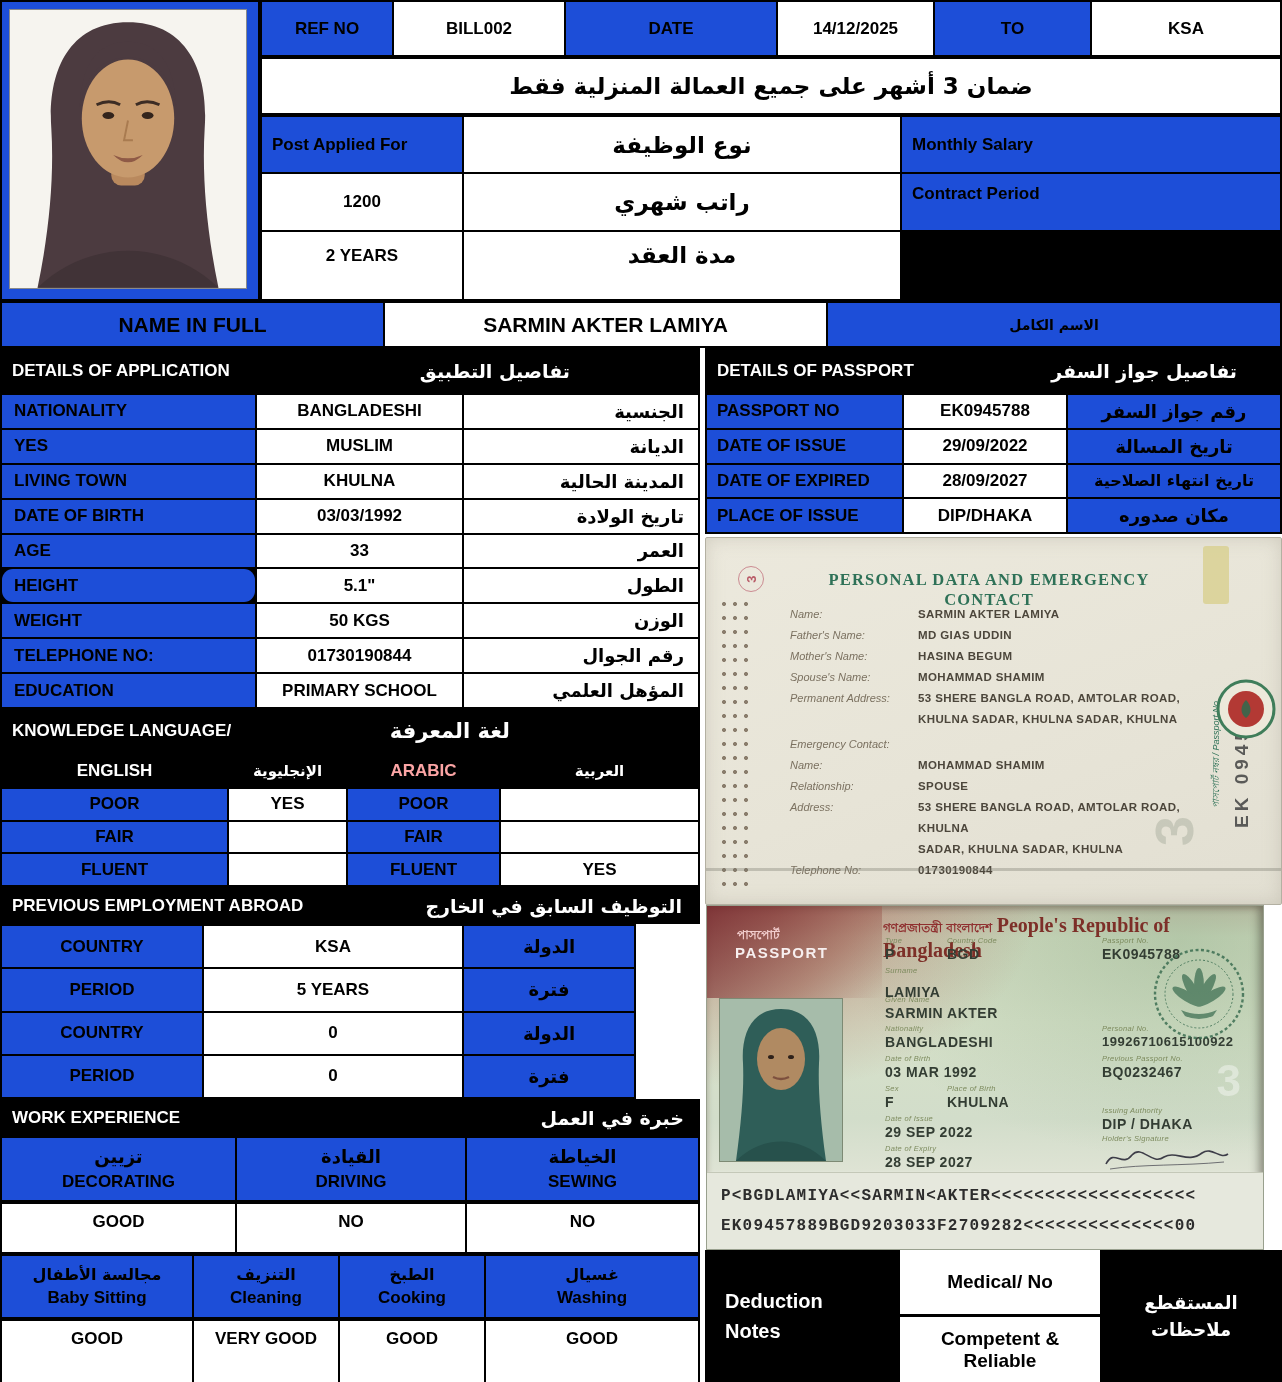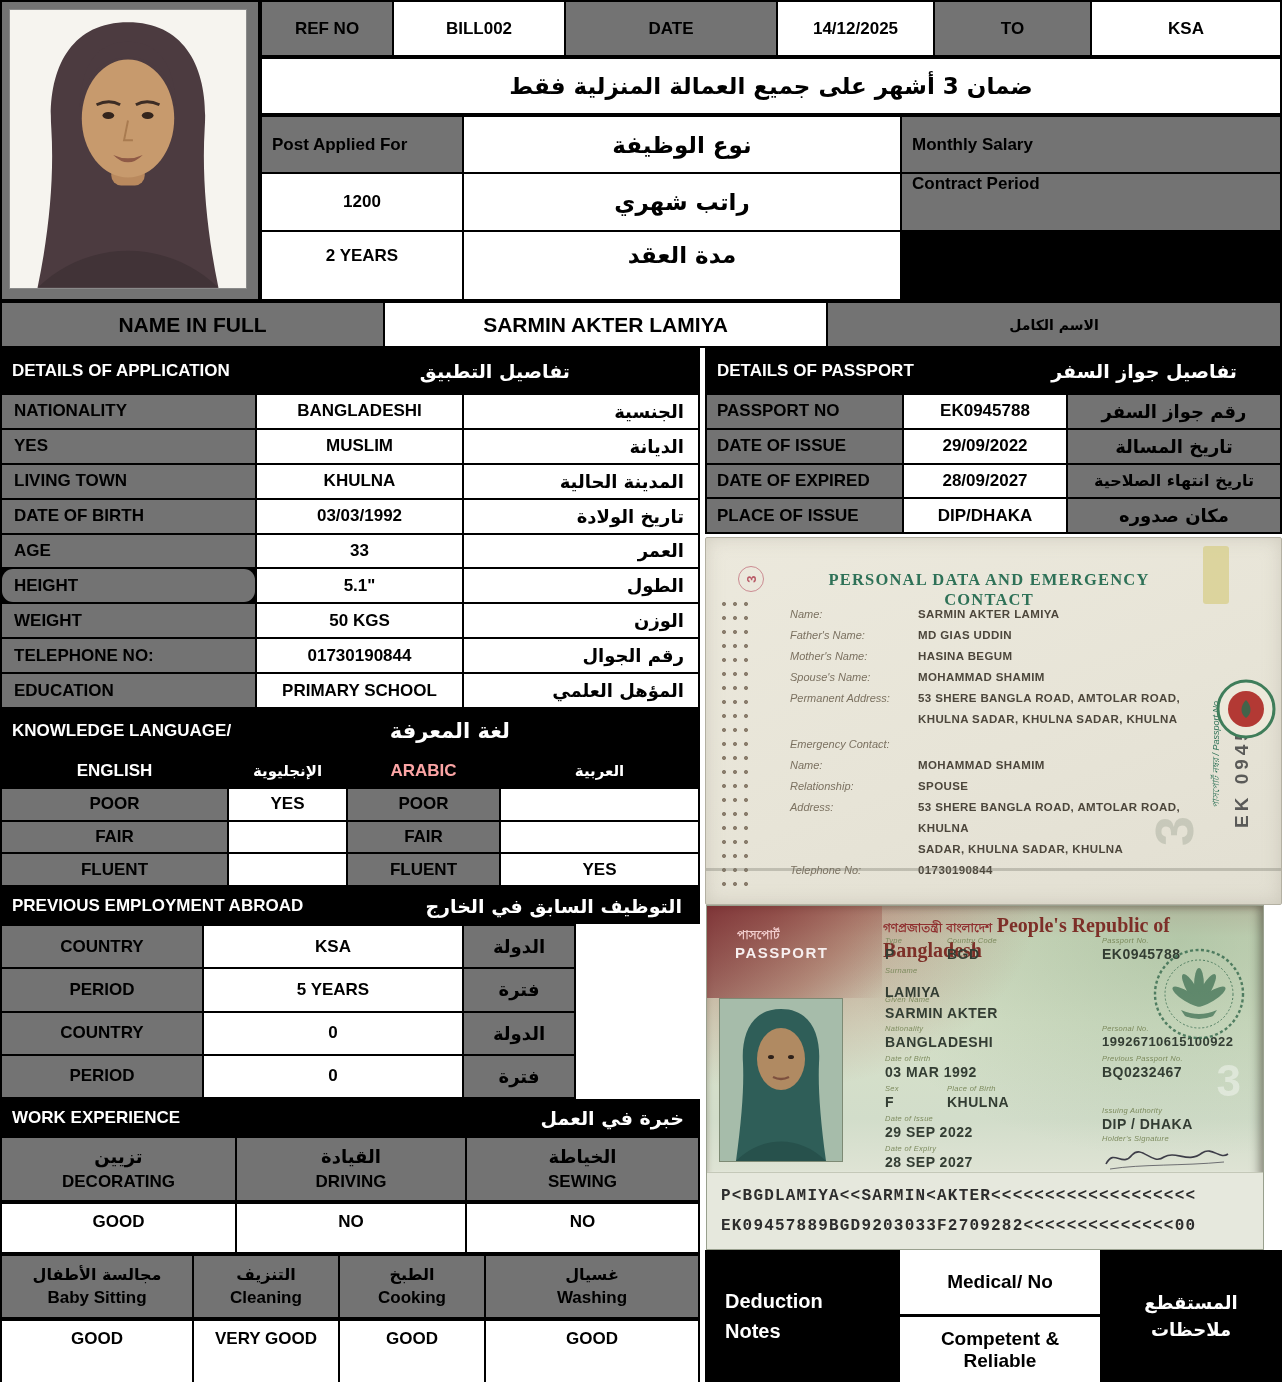--- a/index.html
+++ b/index.html
@@ -2,21 +2,21 @@
 <html><head>
 <meta charset="utf-8">
 <style>
   html,body{margin:0;padding:0;background:#fff;}
   .page{position:relative;width:1282px;height:1382px;background:#fff;
         font-family:"Liberation Sans",sans-serif;overflow:hidden;}
   .abs{position:absolute;}
   .grid{display:grid;background:#000;gap:2px;border:2px solid #000;box-sizing:border-box;}
   .t{display:flex;align-items:center;justify-content:center;background:#fff;
      font-weight:700;font-size:17px;color:#000;text-align:center;}
-  .g{background:#737373;}
+  .g{background:#1d4ed8;}
   .ar{font-family:"DejaVu Sans","Liberation Sans",sans-serif;font-size:18px;direction:rtl;}
   .ar-right{justify-content:flex-end;padding-right:14px;}
   .bar{background:#000;color:#fff;display:flex;align-items:center;
        font-weight:700;font-size:17px;box-sizing:border-box;}
   .bar .ar{font-size:19px;}
   .v2{flex-direction:column;line-height:1.45;}
   .big-ar{font-size:23px;}
   
   .scan1{background:linear-gradient(160deg,#ece9dd 0%,#e7e4d7 55%,#e2dfd2 100%);
          border:1px solid #b3b0a2;box-sizing:border-box;border-radius:2px;
@@ -83,21 +83,21 @@
   <div class="abs grid" style="left:260px;top:115px;width:1022px;height:186px;grid-template-columns:200px 436px 1fr;grid-template-rows:55px 56px 1fr;">
     <div class="t g" style="justify-content:flex-start;padding-left:10px;">Post Applied For</div>
     <div class="t">
         <span class="ar big-ar">نوع الوظيفة</span>
       </div>
     <div class="t g" style="justify-content:flex-start;padding-left:10px;">Monthly Salary</div>
     <div class="t">1200</div>
     <div class="t">
         <span class="ar big-ar">راتب شهري</span>
       </div>
-    <div class="t g" style="justify-content:flex-start;padding-left:10px;align-items:flex-start;padding-top:0;">Contract Period</div>
+    <div class="t g" style="justify-content:flex-start;padding-left:10px;align-items:flex-start;padding-top:10px;">Contract Period</div>
     <div class="t" style="align-items:flex-start;padding-top:14px;">2 YEARS</div>
     <div class="t" style="align-items:flex-start;padding-top:10px;">
         <span class="ar big-ar">مدة العقد</span>
       </div>
   </div>
 
   <div class="abs grid" style="left:0;top:301px;width:1282px;height:47px;grid-template-columns:381px 441px 1fr;">
     <div class="t g" style="font-size:21px;">NAME IN FULL</div>
     <div class="t" style="font-size:21px;">SARMIN AKTER LAMIYA</div>
     <div class="t g">
@@ -211,21 +211,21 @@
     <div class="t"></div>
     <div class="t g">FLUENT</div>
     <div class="t">YES</div>
   </div>
 
   <div class="abs bar" style="left:0;top:887px;width:700px;height:37px;justify-content:space-between;padding:0 18px 0 12px;">
     <span>PREVIOUS EMPLOYMENT ABROAD</span>
     <span class="ar">التوظيف السابق في الخارج</span>
   </div>
 
-  <div class="abs grid" style="left:0;top:924px;width:576px;height:175px;grid-template-columns:200px 258px 1fr;grid-template-rows:repeat(4,1fr);">
+  <div class="abs grid" style="left:0;top:924px;width:636px;height:175px;grid-template-columns:200px 258px 1fr;grid-template-rows:repeat(4,1fr);">
     <div class="t g">COUNTRY</div>
     <div class="t">KSA</div>
     <div class="t g">
         <span class="ar">الدولة</span>
       </div>
     <div class="t g">PERIOD</div>
     <div class="t">5 YEARS</div>
     <div class="t g">
         <span class="ar">فترة</span>
       </div>

